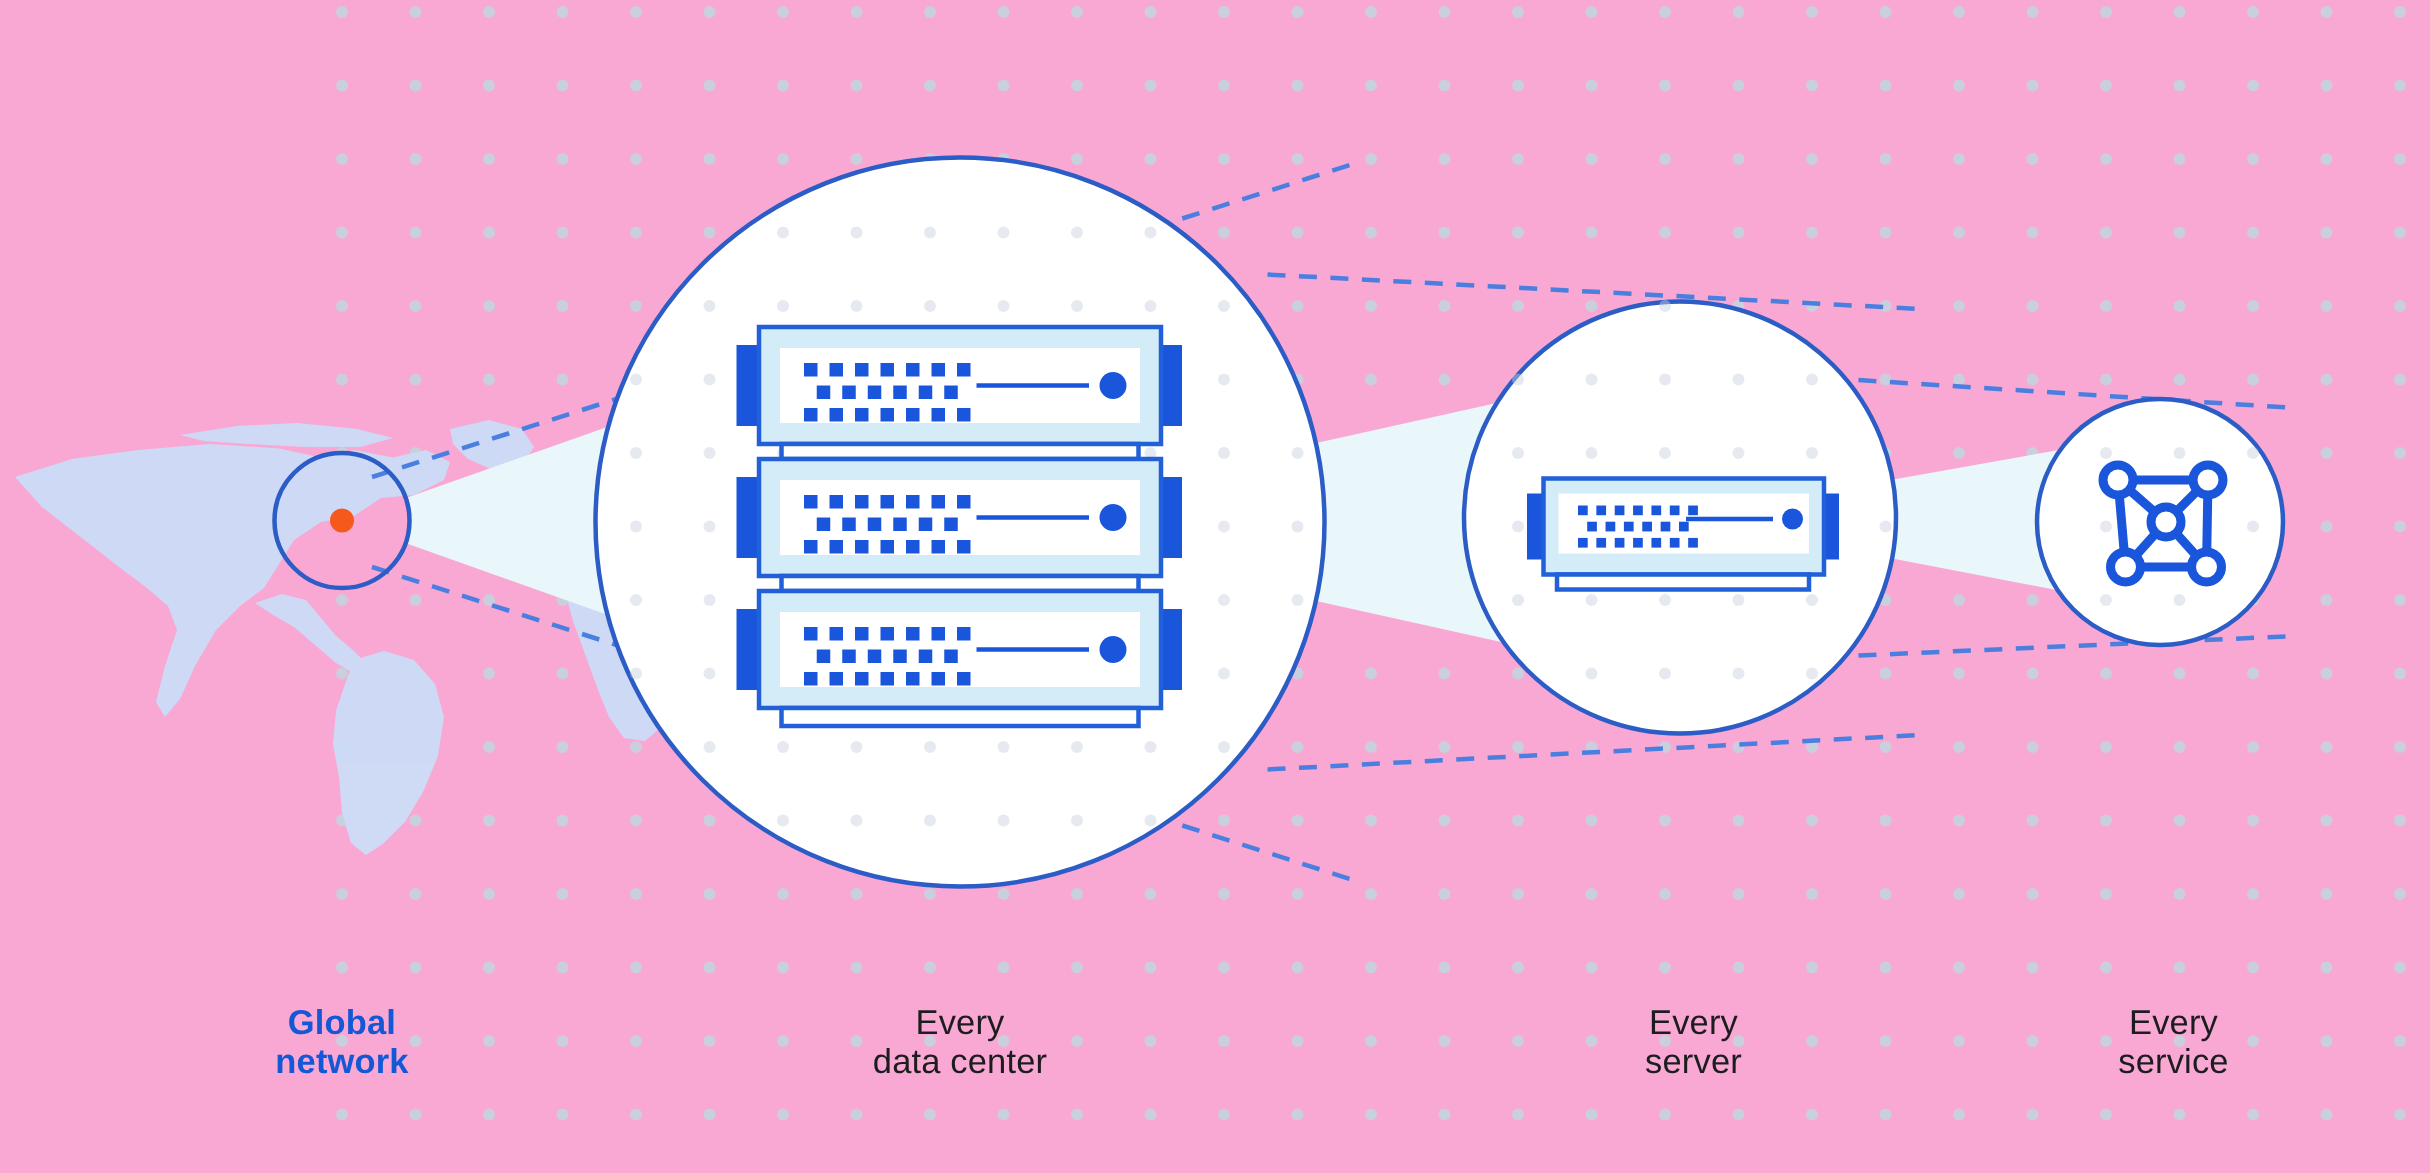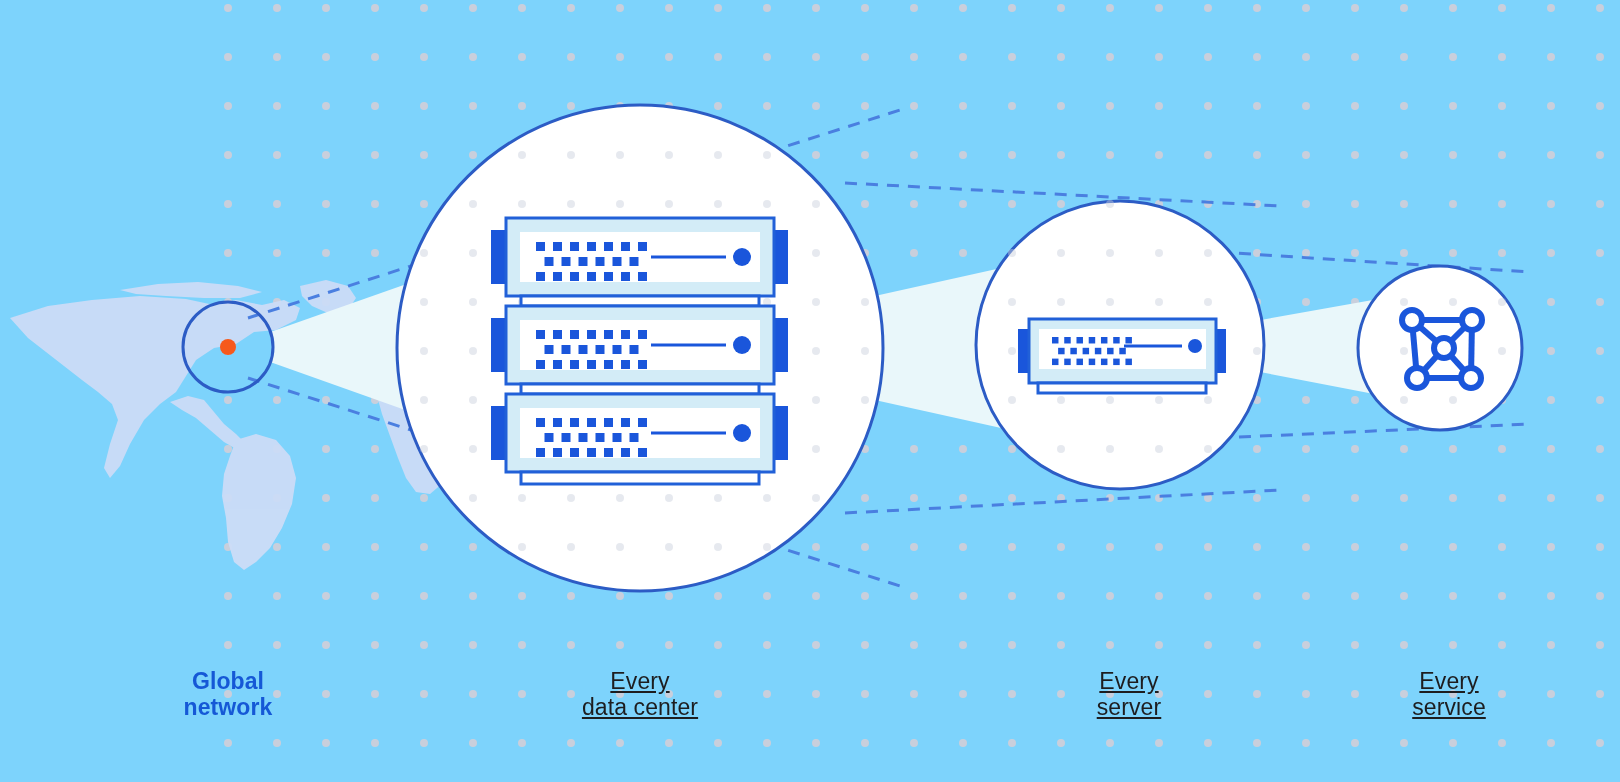--- a/index.html
+++ b/index.html
@@ -8,21 +8,21 @@
     background: #ffffff;
   }
   body {
     font-family: "Liberation Sans", sans-serif;
   }
   #stage {
     position: relative;
     width: 1620px;
     height: 782px;
     overflow: hidden;
-    background: #7dd3fc;
+    background: #f9a8d4;
   }
   #stage svg.layer {
     position: absolute;
     left: 0;
     top: 0;
     width: 1620px;
     height: 782px;
     display: block;
   }
   .labels {
@@ -36,21 +36,21 @@
   .label {
     position: absolute;
     text-align: center;
     font-size: 23px;
     line-height: 26px;
     font-weight: 400;
     letter-spacing: 0.1px;
     white-space: pre-line;
   }
   .label.lbl-global  { color: #1558d6; font-weight: 700; }
-  .label.lbl-dark    { color: #1d1d1f; text-decoration: underline; }
+  .label.lbl-dark    { color: #1d1d1f; }
 </style>
 </head>
 <body>
 
 <div id="stage">
 
   <svg class="layer" viewBox="0 0 1620 782" xmlns="http://www.w3.org/2000/svg" aria-hidden="true">
     <g id="gridDots">
         <circle cx="228" cy="8" r="4" fill="#c9cfdc"></circle>
         <circle cx="277" cy="8" r="4" fill="#c9cfdc"></circle>

